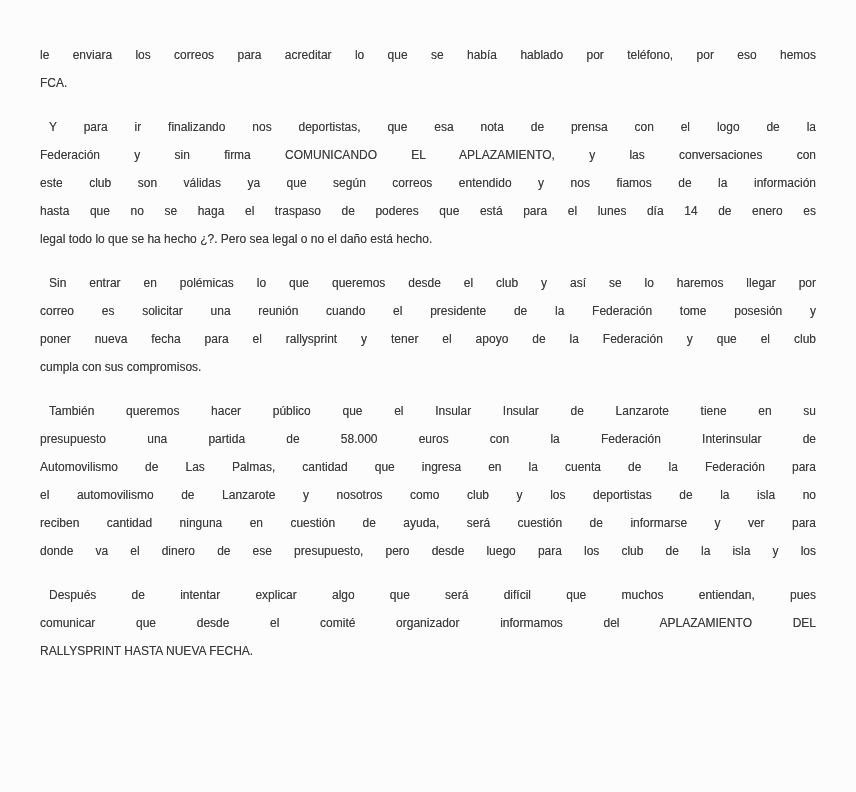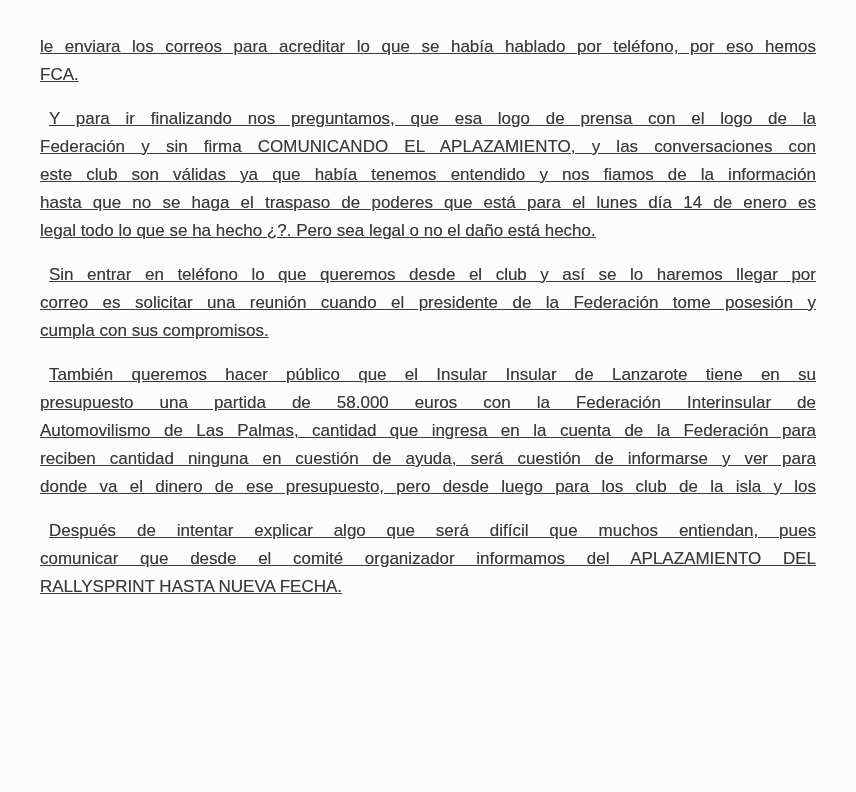--- a/index.html
+++ b/index.html
@@ -10,28 +10,27 @@
   .page {
     position: relative;
     width: 856px;
     height: 792px;
     background: #fcfcfc;
     overflow: hidden;
     font-family: "Liberation Sans", "DejaVu Sans", sans-serif;
   }
   .doc {
     position: absolute;
-    top: 33px;
+    top: 41px;
     left: 40px;
     right: 40px;
     color: #3a3a3a;
-    font-size: 17px;
+    font-size: 12px;
     line-height: 28px;
     text-shadow: 0 0 0.6px rgba(58,58,58,0.55); 
-    text-decoration: underline;
   }
   .para {
     margin: 0 0 16px 0;
   }
   .para:last-child { margin-bottom: 0; }
   .line {
     text-align: justify;
     text-align-last: justify;
     white-space: normal;
   }
@@ -45,35 +44,37 @@
 </head>
 <body>
 
 <div class="page">
   <div class="doc" id="doc" style="color: rgb(58, 58, 58);">
       <div class="para">
         <div class="line">le enviara los correos para acreditar lo que se había hablado por teléfono, por eso hemos</div>
         <div class="line last">FCA.</div>
       </div>
       <div class="para">
-        <div class="line indent">Y para ir finalizando nos preguntamos, que esa logo de prensa con el logo de la</div>
+        <div class="line indent">Y para ir finalizando nos deportistas, que esa nota de prensa con el logo de la</div>
         <div class="line">Federación y sin firma COMUNICANDO EL APLAZAMIENTO, y las conversaciones con</div>
-        <div class="line">este club son válidas ya que había tenemos entendido y nos fiamos de la información</div>
+        <div class="line">este club son válidas ya que según correos entendido y nos fiamos de la información</div>
         <div class="line">hasta que no se haga el traspaso de poderes que está para el lunes día 14 de enero es</div>
         <div class="line last">legal todo lo que se ha hecho ¿?. Pero sea legal o no el daño está hecho.</div>
       </div>
       <div class="para">
-        <div class="line indent">Sin entrar en teléfono lo que queremos desde el club y así se lo haremos llegar por</div>
+        <div class="line indent">Sin entrar en polémicas lo que queremos desde el club y así se lo haremos llegar por</div>
         <div class="line">correo es solicitar una reunión cuando el presidente de la Federación tome posesión y</div>
+        <div class="line">poner nueva fecha para el rallysprint y tener el apoyo de la Federación y que el club</div>
         <div class="line last">cumpla con sus compromisos.</div>
       </div>
       <div class="para">
         <div class="line indent">También queremos hacer público que el Insular Insular de Lanzarote tiene en su</div>
         <div class="line">presupuesto una partida de 58.000 euros con la Federación Interinsular de</div>
         <div class="line">Automovilismo de Las Palmas, cantidad que ingresa en la cuenta de la Federación para</div>
+        <div class="line">el automovilismo de Lanzarote y nosotros como club y los deportistas de la isla no</div>
         <div class="line">reciben cantidad ninguna en cuestión de ayuda, será cuestión de informarse y ver para</div>
         <div class="line">donde va el dinero de ese presupuesto, pero desde luego para los club de la isla y los</div>
       </div>
       <div class="para">
         <div class="line indent">Después de intentar explicar algo que será difícil que muchos entiendan, pues</div>
         <div class="line">comunicar que desde el comité organizador informamos del APLAZAMIENTO DEL</div>
         <div class="line last">RALLYSPRINT HASTA NUEVA FECHA.</div>
       </div>
     </div>
 </div>

